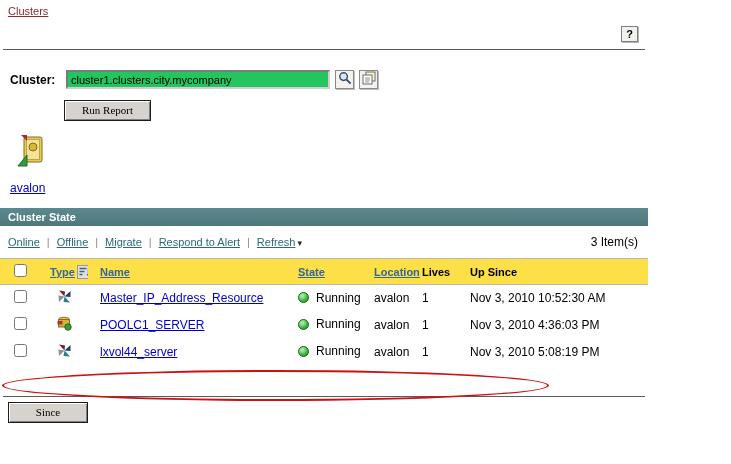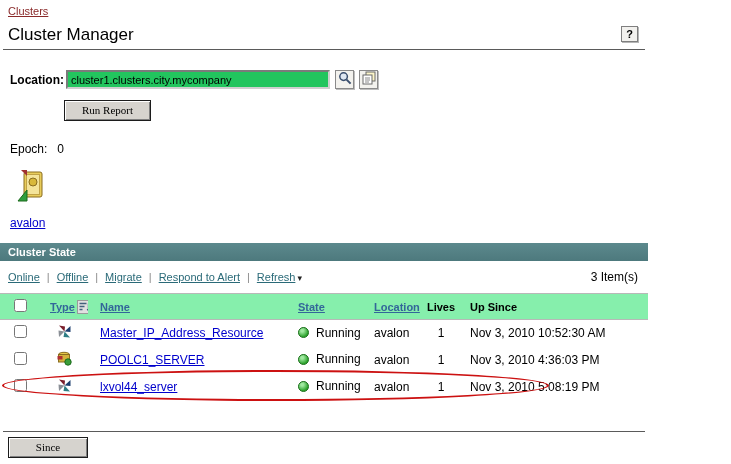--- a/index.html
+++ b/index.html
@@ -71,32 +71,32 @@
   
   .toolbar { display: flex; align-items: center; height: 32px; padding: 0 10px 0 8px; font-size: 11px; }
   .action { color: var(--action-link, #2a6a78); text-decoration: underline; cursor: pointer; white-space: nowrap; }
   .sep { color: #8a8a8a; margin: 0 7px; }
   .refresh-wrap { display: inline-flex; align-items: flex-end; cursor: pointer; }
   .caret { font-size: 9px; color: #222; margin-left: 2px; text-decoration: none; }
   .count { margin-left: auto; font-size: 12px; color: #000; }
 
   
   table { width: 100%; border-collapse: collapse; table-layout: fixed; }
-  thead tr { background: #86efac; height: 26px; border-top: 1px solid #b8b8b8; border-bottom: 1px solid #b8b8b8; }
+  thead tr { background: #fde047; height: 26px; border-top: 1px solid #b8b8b8; border-bottom: 1px solid #b8b8b8; }
   tbody tr { height: 27px; background: #fff; }
   th, td { vertical-align: middle; text-align: left; overflow: hidden; white-space: nowrap; }
   th { font-size: 11px; font-weight: bold; }
   td { font-size: 12px; }
   .c-check { width: 40px; text-align: center; }
   .c-type  { width: 48px; padding-left: 10px; }
   td.c-type { padding-left: 17px; }
   .c-name  { width: 200px; padding-left: 12px; }
   .c-state { width: 76px; padding-left: 10px; }
   .c-loc   { width: 58px; padding-left: 10px; }
-  .c-lives { width: 38px; text-align: center; padding-left: 0; }
+  .c-lives { width: 38px; text-align: left; padding-left: 0; }
   .c-up    { padding-left: 10px; }
   .col-link { color: var(--column-link, #336699); text-decoration: underline; cursor: pointer; }
   .plain-col { color: #000; }
   .sort-btn { display: inline-block; vertical-align: -2px; margin-left: 2px; width: 15px; height: 14px;
     background: #e0e0e0; border: 1px solid #9a9a9a; cursor: pointer; line-height: 0; text-align: center; }
   .name-link { color: var(--link-blue, #0000cc); text-decoration: underline; cursor: pointer; }
   .state-cell { display: inline-flex; align-items: center; }
   .dot {
     display: inline-block; width: 11px; height: 11px; border-radius: 50%;
     background: radial-gradient(circle at 35% 30%, #9fe89f 15%, var(--running-green, #2da32d) 70%);
@@ -117,27 +117,26 @@
 </head>
 <body>
 
 <div class="page">
 
   <div class="breadcrumb">
     <a>Clusters</a>
   </div>
 
   <div class="title-row">
-    <span class="page-title">Cluster Manager</span>
     <span class="help-btn">?</span>
   </div>
   <hr class="rule">
 
   <div class="form-row">
-    <span class="form-label">Location:</span>
+    <span class="form-label">Cluster:</span>
     <input class="obj-input" type="text" value="cluster1.clusters.city.mycompany" style="">
     <span class="icon-btn">
       <span>
         <svg width="14" height="14" viewBox="0 0 14 14">
           <circle cx="5.6" cy="5.6" r="3.8" fill="#dfe8f2" stroke="#3a4f6e" stroke-width="1.5"></circle>
           <line x1="8.6" y1="8.6" x2="12.6" y2="12.6" stroke="#3a4f6e" stroke-width="2"></line>
         </svg>
       </span>
     </span>
     <span class="icon-btn">
@@ -146,23 +145,20 @@
           <rect x="4" y="1" width="9" height="9" fill="#fdf6c8" stroke="#6b6b6b"></rect>
           <rect x="1" y="4" width="9" height="9" fill="#ffffff" stroke="#6b6b6b"></rect>
           <path d="M3 7h5M3 9h5M3 11h4" stroke="#8a8a8a" stroke-width="1"></path>
         </svg>
       </span>
     </span>
   </div>
 
   <button class="btn run-report">Run Report</button>
 
-  <div class="epoch">
-    <span>Epoch:</span><span class="val">0</span>
-  </div>
 
   <div class="cluster-obj">
     <span class="obj-icon">
       <svg width="30" height="34" viewBox="0 0 30 34">
         <rect x="8" y="3" width="18" height="25" rx="2" fill="#e8cc5a" stroke="#8a6d1f"></rect>
         <rect x="10.5" y="5.5" width="13" height="20" fill="#f4e49a" stroke="#c0a246"></rect>
         <circle cx="17" cy="13" r="4" fill="#d8b83a" stroke="#8a6d1f"></circle>
         <polygon points="5,1 11,1 11,7" fill="#a03030"></polygon>
         <polygon points="11,21 11,32 2,32" fill="#2f9e3f" stroke="#1c6b1c"></polygon>
       </svg>

